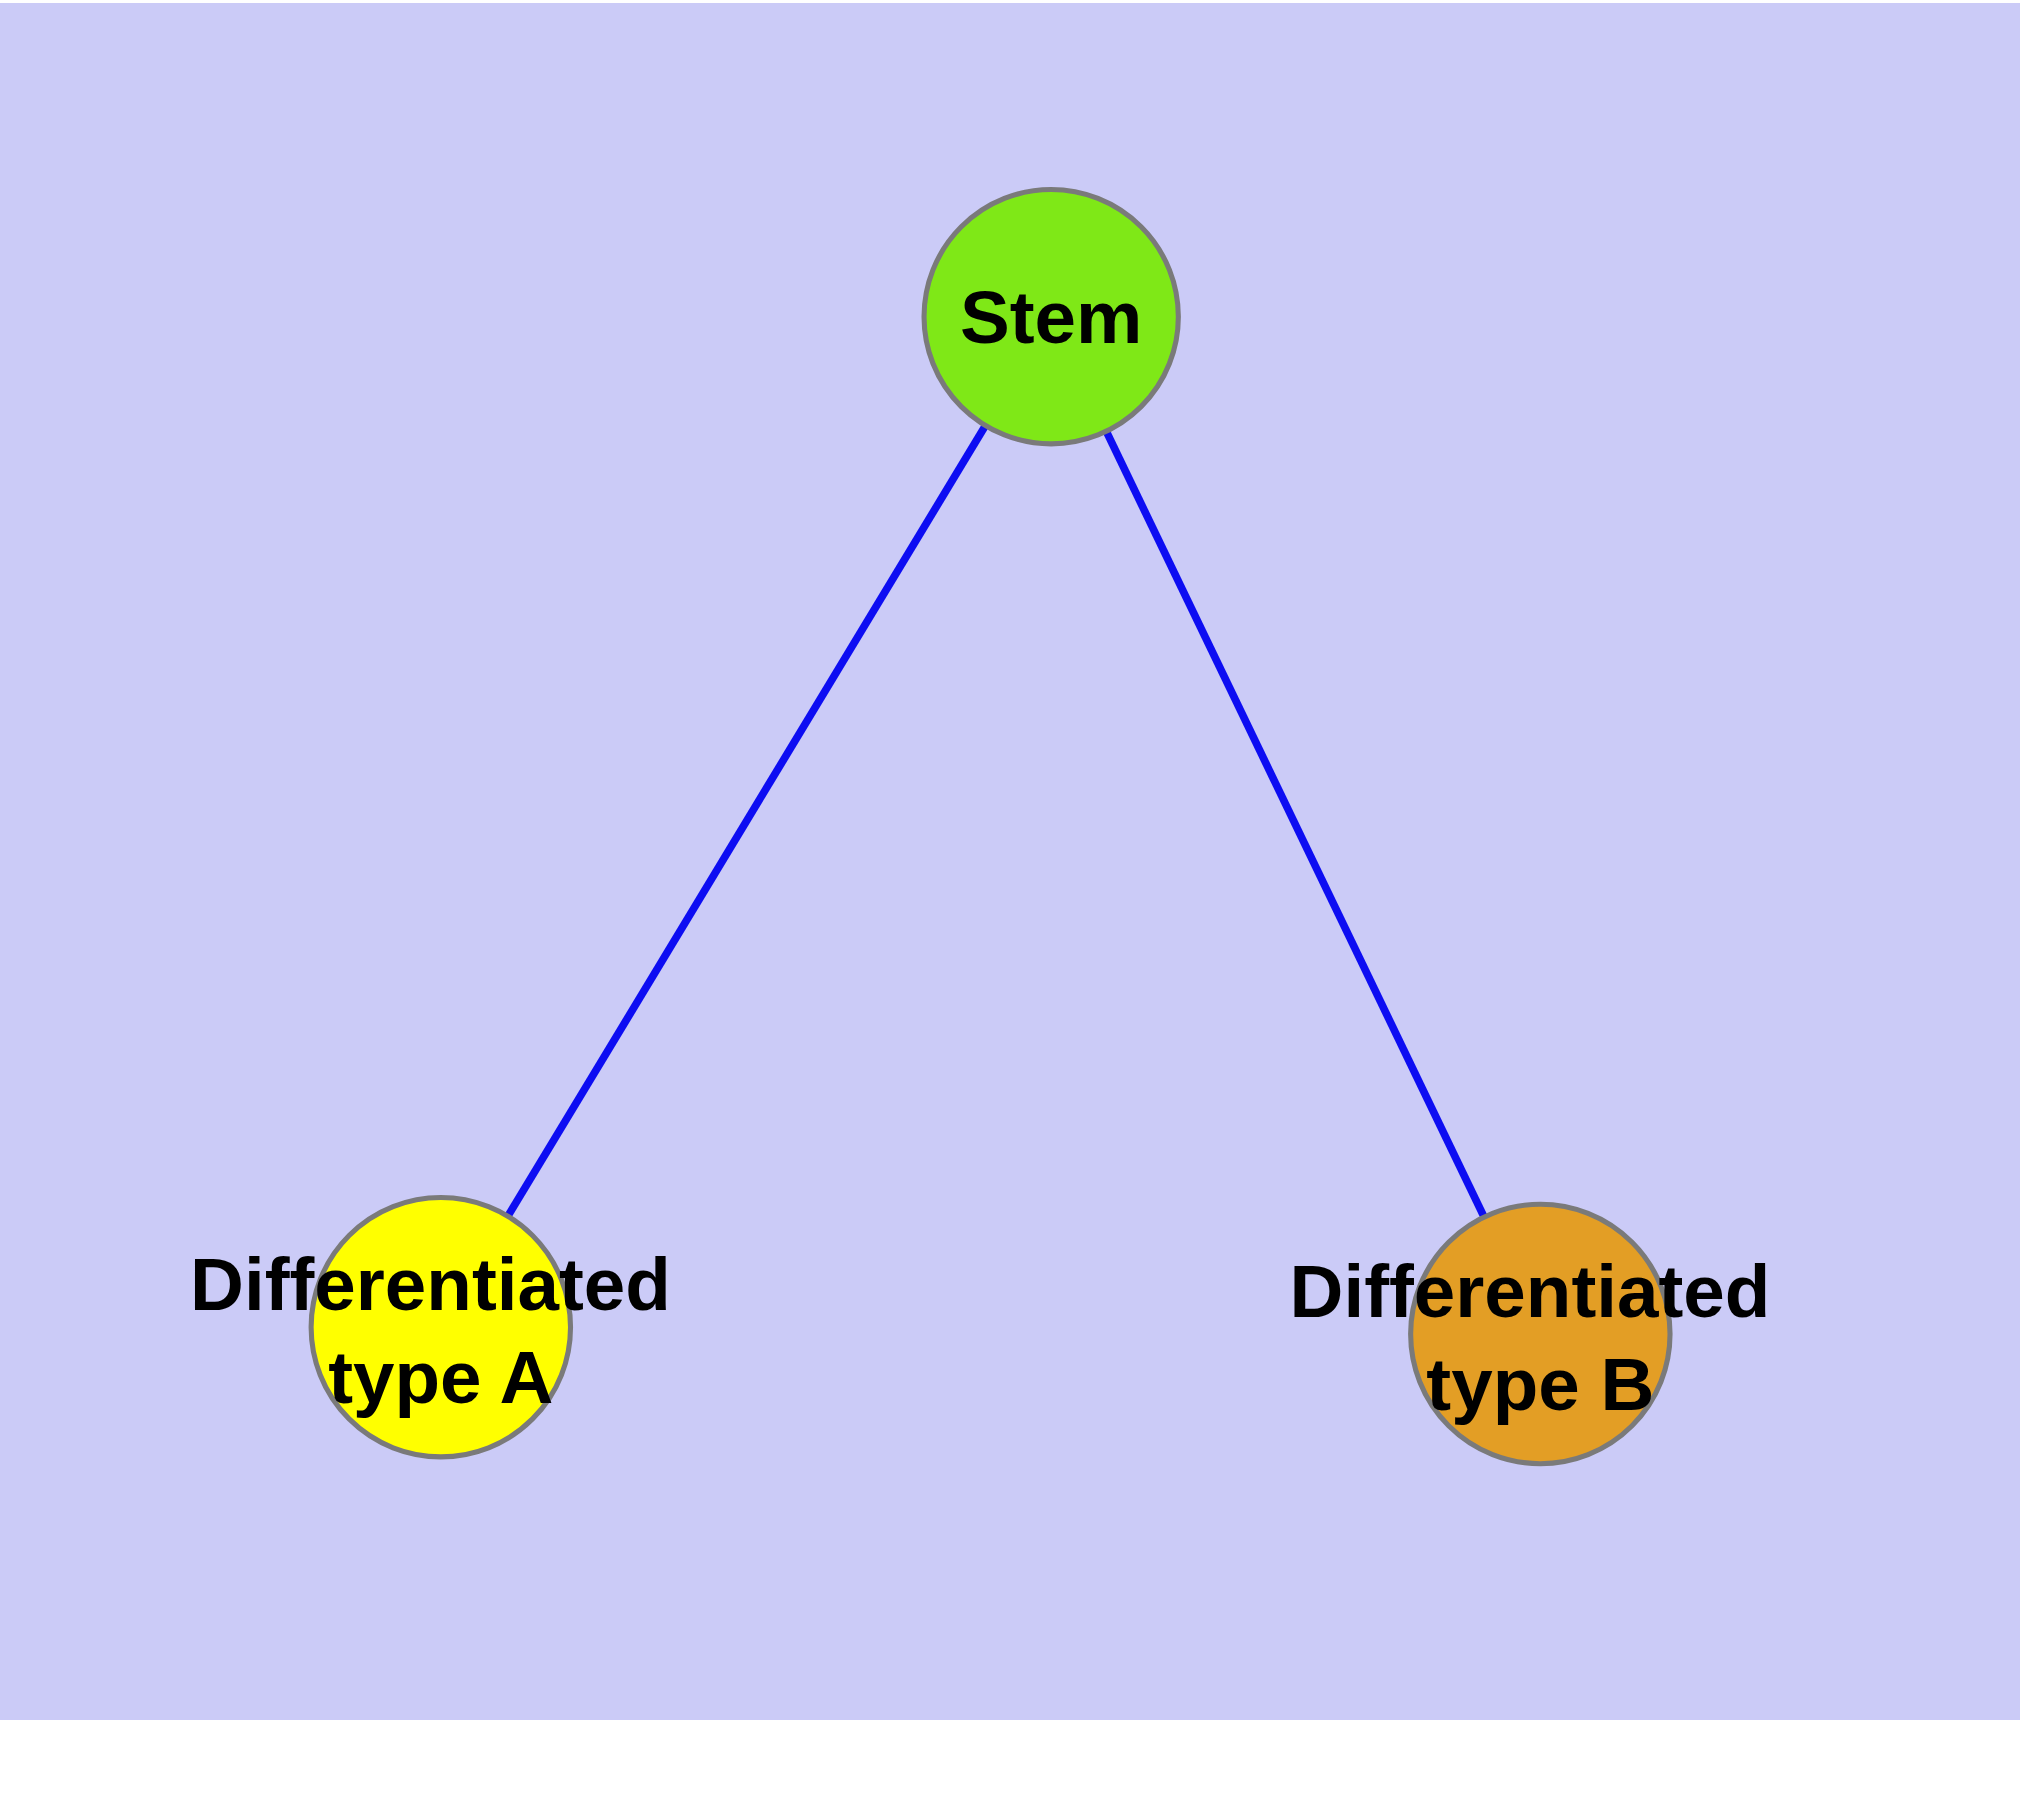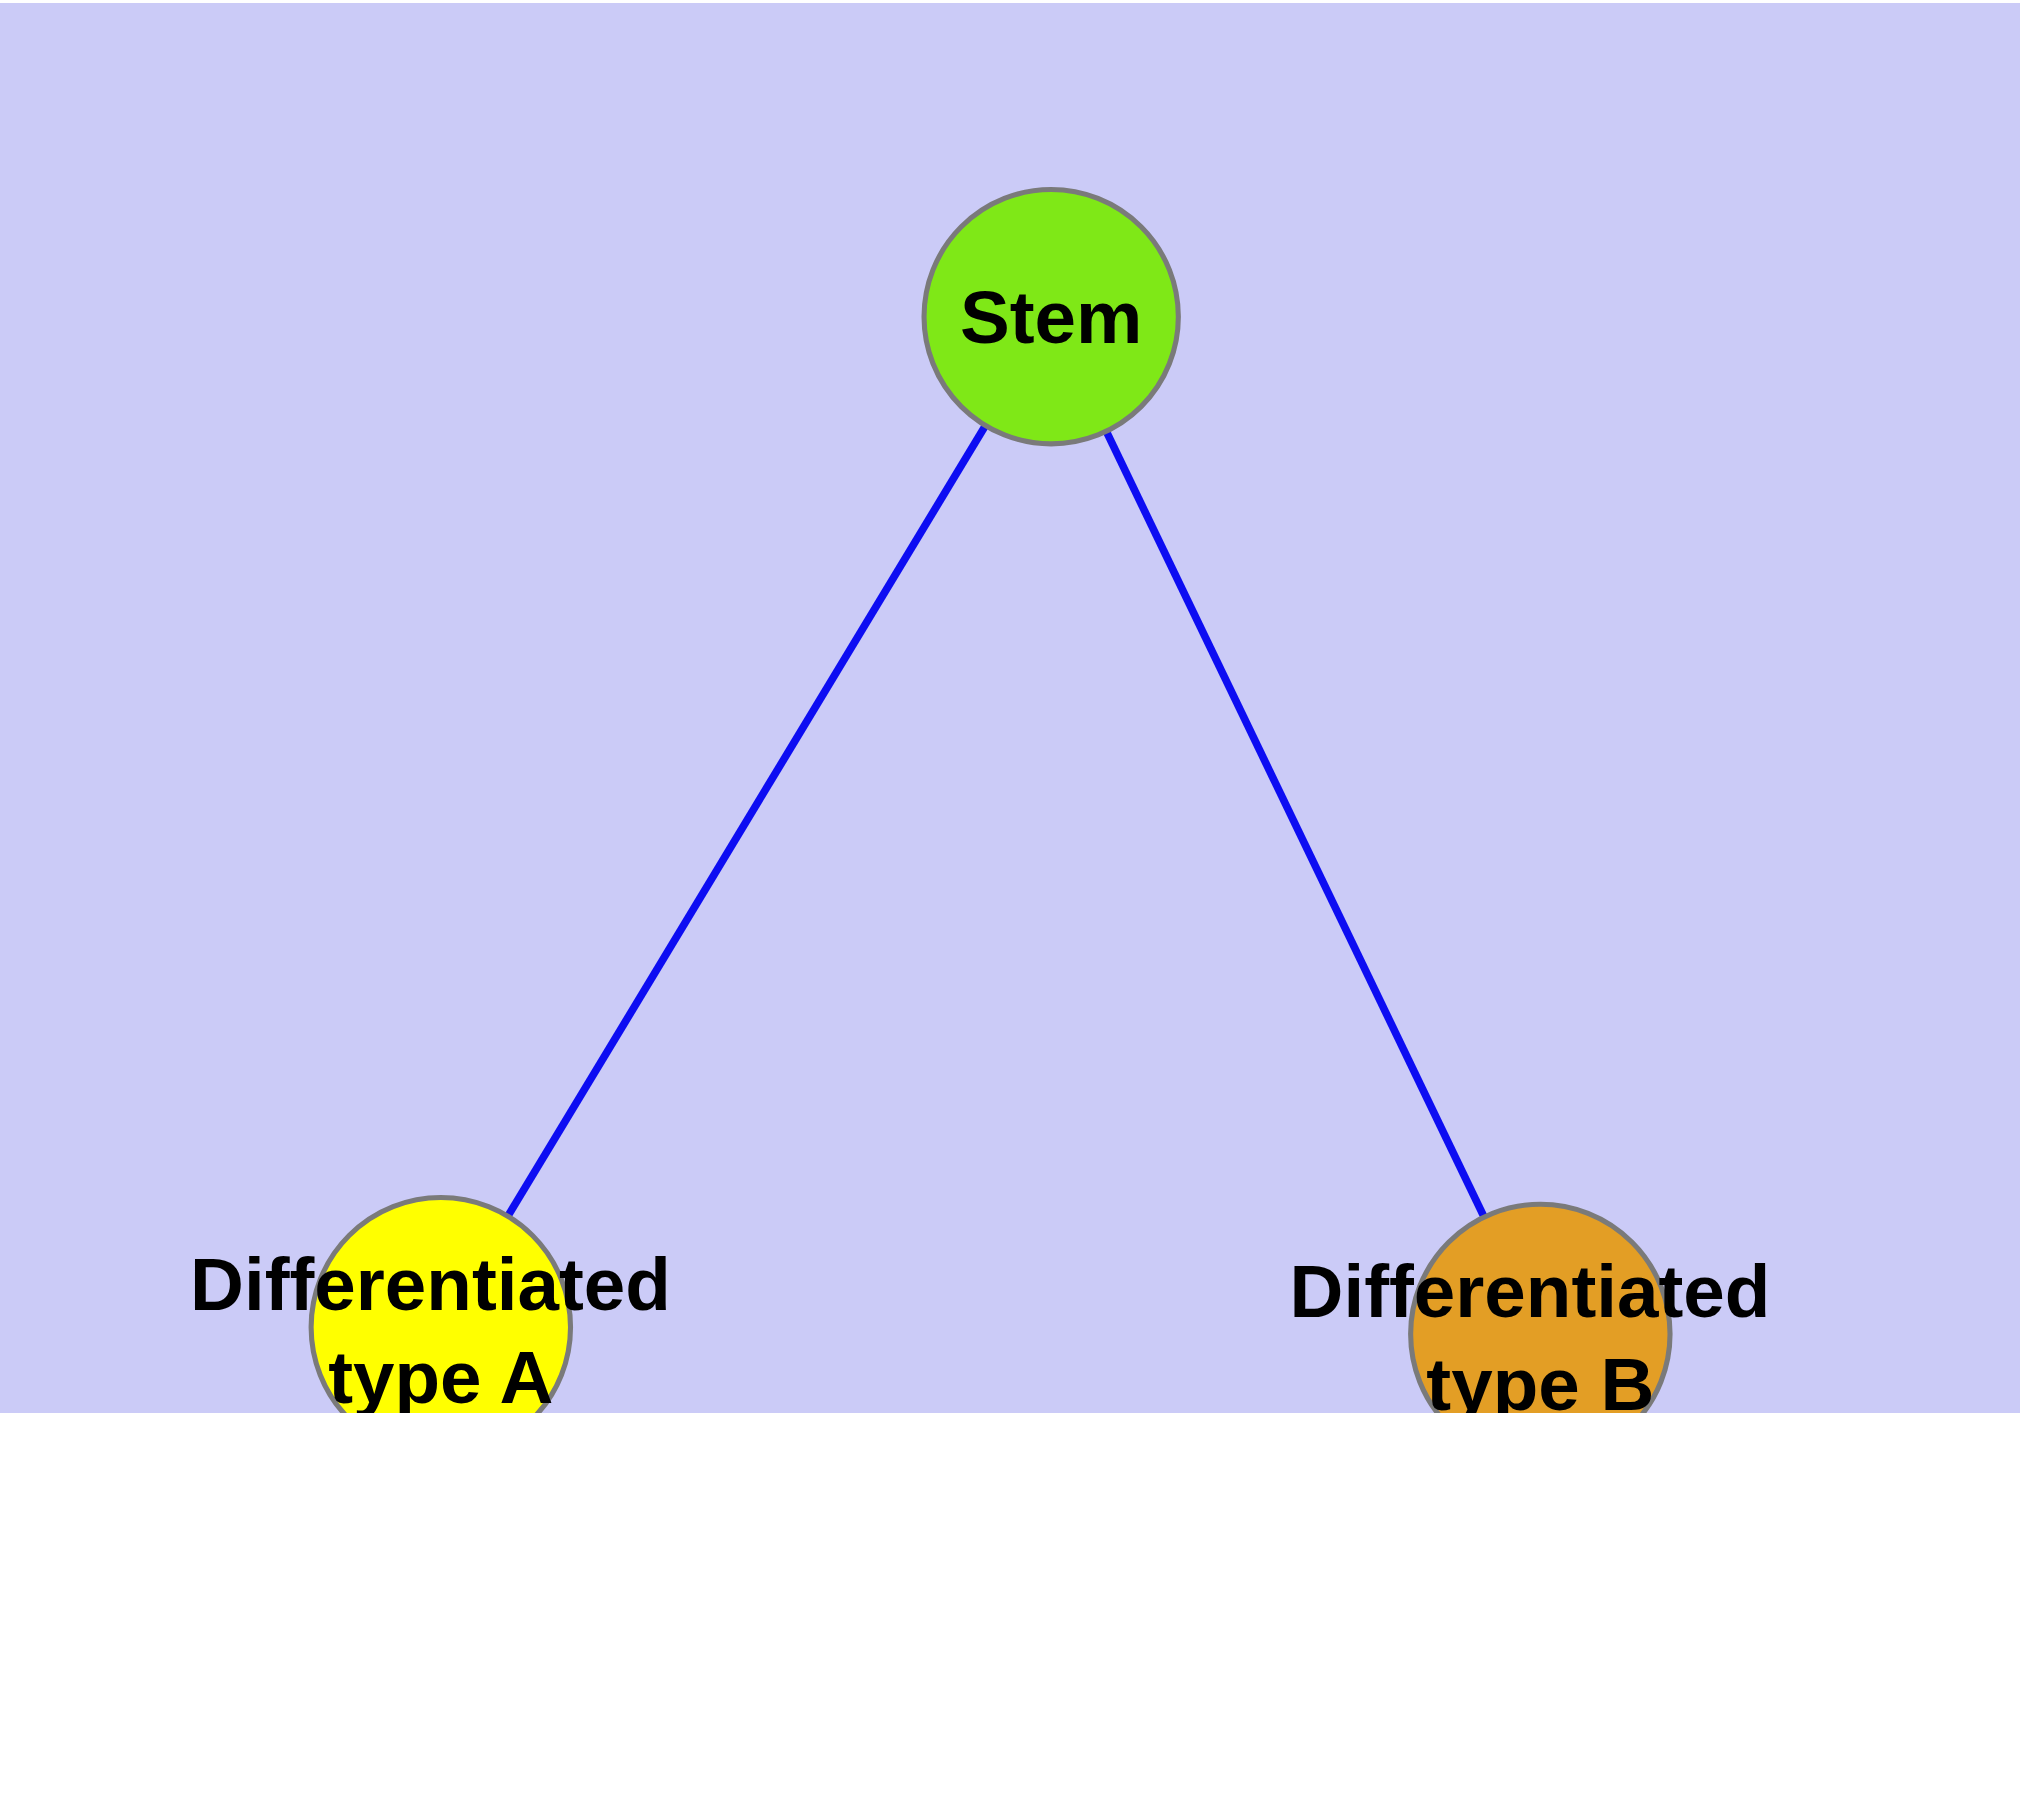--- a/index.html
+++ b/index.html
@@ -3,21 +3,21 @@
 <meta charset="utf-8">
 <style>
   html, body {
     margin: 0;
     padding: 0;
     background: #ffffff;
   }
   #canvas-wrap {
     position: relative;
     width: 2021px;
-    height: 1413px;
+    height: 1720px;
     overflow: hidden;
     font-family: "Liberation Sans", sans-serif;
   }
   #top-strip {
     position: absolute;
     top: 0; left: 0;
     width: 100%;
     height: 2.5px;
     background: #ffffff;
     z-index: 2;

